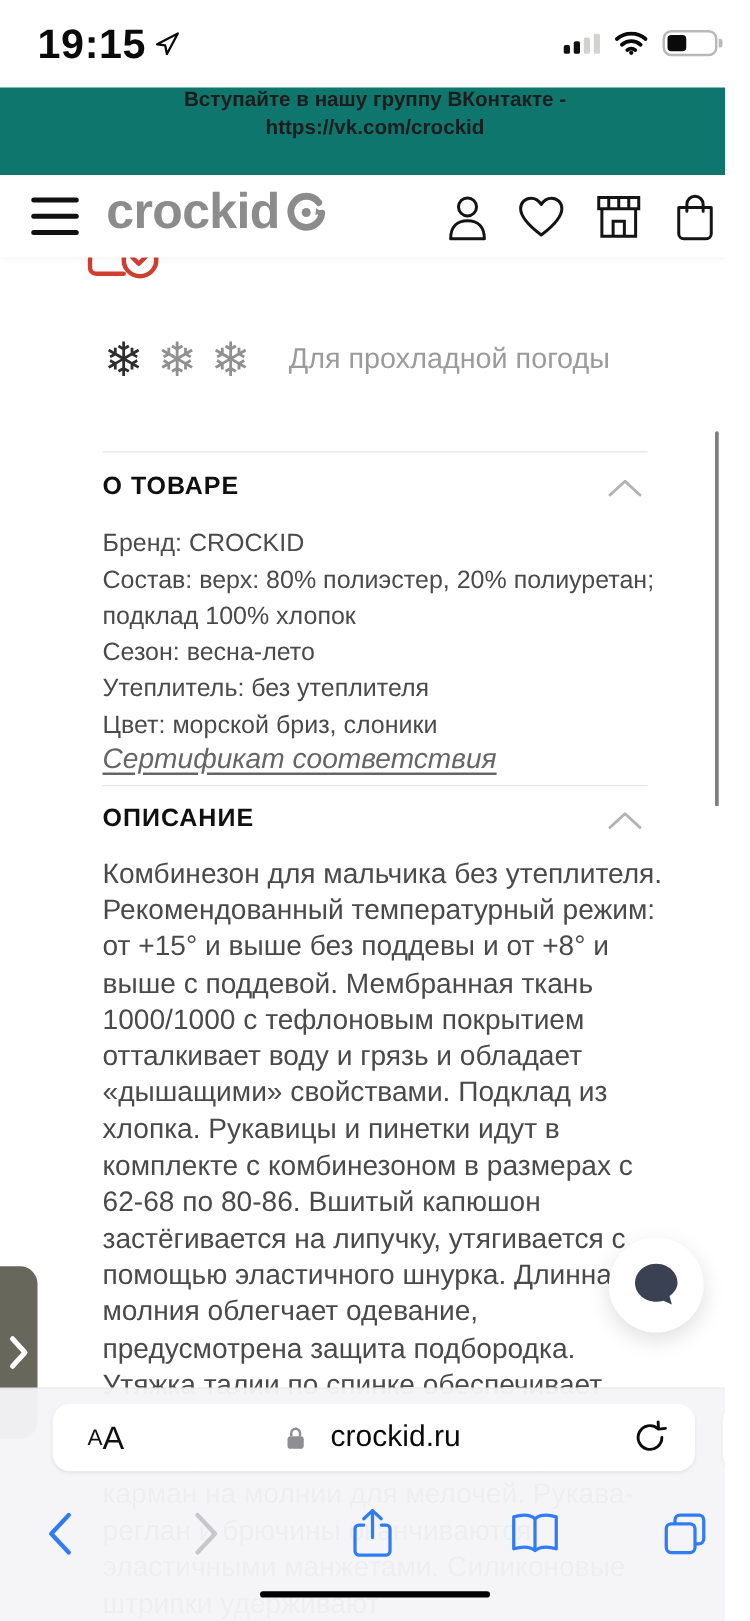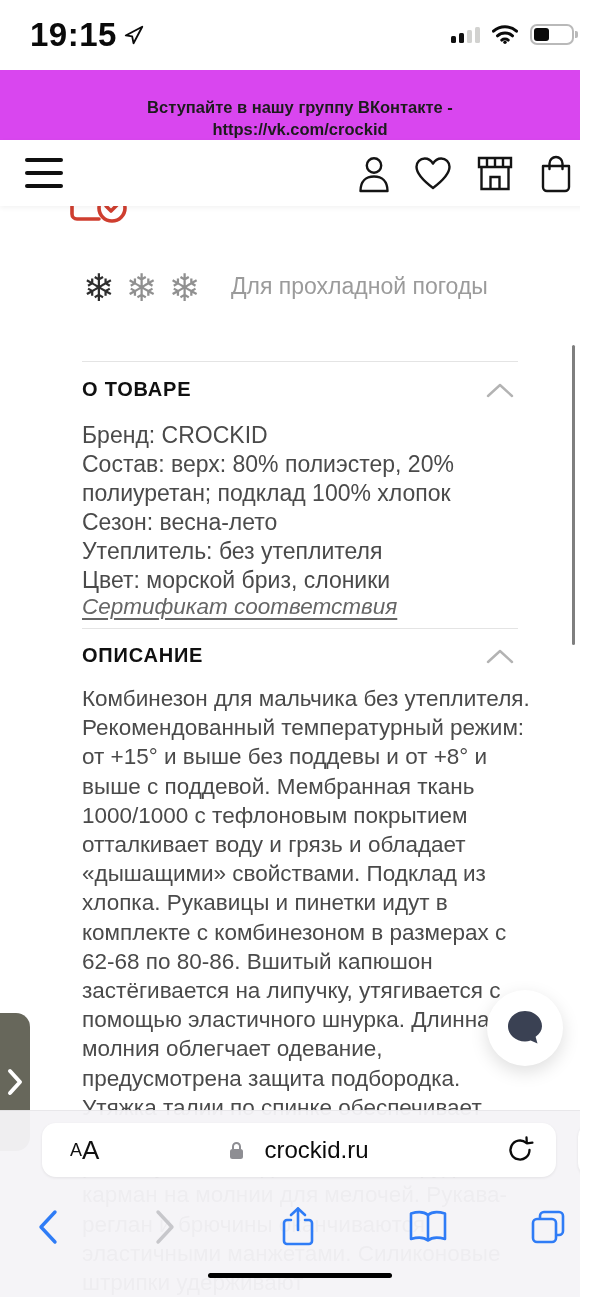--- a/index.html
+++ b/index.html
@@ -12,21 +12,21 @@
   .status-right{position:absolute;right:26px;top:24px;display:flex;align-items:center;gap:12px;}
   .sigbars{display:flex;align-items:flex-end;gap:3px;height:17px;}
   .sigbars i{display:block;width:5px;border-radius:1.5px;}
   .b1{height:7px;background:#101010;}.b2{height:10px;background:#101010;}
   .b3{height:13px;background:#d2d2d0;}.b4{height:16px;background:#d2d2d0;}
   .battery{position:relative;width:44px;height:21px;border:2px solid #b9b9b9;border-radius:7px;}
   .battery .fill{position:absolute;left:2px;top:2px;width:15px;height:13px;background:#0a0a0a;border-radius:3px;}
   .battery .nub{position:absolute;right:-6px;top:5px;width:3px;height:7px;background:#b9b9b9;border-radius:0 2px 2px 0;}
 
   
-  .vk-banner{position:absolute;top:70px;left:0;width:600px;height:70px;background:#d946ef;display:flex;flex-direction:column;align-items:center;justify-content:flex-end;gap:1px;}
+  .vk-banner{position:absolute;top:70px;left:0;width:600px;height:70px;background:#0f766e;display:flex;flex-direction:column;align-items:center;justify-content:flex-start;gap:1px;}
   .vk-banner span{font-size:16.5px;font-weight:700;color:#1c1c1c;line-height:21px;}
 
   
   .site-header{position:absolute;top:140px;left:0;width:600px;height:66px;background:#fff;z-index:6;box-shadow:0 2px 5px rgba(0,0,0,.05);}
   .hamburger{position:absolute;left:25px;top:18px;width:38px;height:30px;display:flex;flex-direction:column;justify-content:space-between;cursor:pointer;}
   .hamburger i{display:block;height:4px;background:#101010;border-radius:2px;}
   .logo{position:absolute;left:85px;top:7px;display:flex;align-items:center;gap:4px;cursor:pointer;}
   .logo .word{font-size:40px;font-weight:700;color:#8c8c8c;letter-spacing:-.5px;}
   .hdr-icons{position:absolute;right:26px;top:14px;display:flex;align-items:center;gap:23px;}
   .hdr-icons svg{display:block;}
@@ -43,21 +43,21 @@
   .weather-text{position:absolute;left:231px;top:11px;font-size:23px;color:#9b9b9b;}
 
   .divider{position:absolute;left:82px;width:436px;height:1px;background:#e4e4e4;}
   .d1{top:361px;}.d2{top:628px;}
 
   .sec-title{position:absolute;left:82px;font-size:20px;font-weight:700;letter-spacing:.8px;color:#101010;}
   .t1{top:378px;}.t2{top:644px;}
   .sec-chevron{position:absolute;left:486px;width:28px;height:16px;cursor:pointer;}
   .c1{top:382px;}.c2{top:648px;}
 
-  .about-rows{position:absolute;left:82px;top:421px;width:452px;font-size:23px;line-height:29px;color:#4a4a4a;}
+  .about-rows{position:absolute;left:82px;top:421px;width:452px;font-size:20px;line-height:29px;color:#4a4a4a;}
   .cert-link{position:absolute;left:82px;top:592px;font-size:22.5px;line-height:29px;color:#666;text-decoration:underline;text-underline-offset:4px;cursor:pointer;font-style:italic;}
 
   .desc-text{position:absolute;left:82px;top:684px;width:455px;font-size:22.5px;line-height:29.2px;color:#4a4a4a;}
 
   .scrollbar{position:absolute;right:5px;top:345px;width:3px;height:300px;background:#7f7f7f;border-radius:2px;}
 
   
   .pull-tab{position:absolute;left:0;top:1013px;width:30px;height:138px;background:#67675b;border-radius:0 14px 14px 0;display:flex;align-items:center;justify-content:center;cursor:pointer;z-index:7;}
   .chat-fab{position:absolute;left:487px;top:990px;width:76px;height:76px;background:#fff;border-radius:50%;box-shadow:0 6px 18px rgba(0,0,0,.13);display:flex;align-items:center;justify-content:center;cursor:pointer;z-index:7;}
 
@@ -111,20 +111,28 @@
     <span>Вступайте в нашу группу ВКонтакте -</span>
     <span>https://vk.com/crockid</span>
   </div>
 
   <div class="site-header">
     <div class="hamburger">
         <i></i>
         <i></i>
         <i></i>
       </div>
+    <div class="logo">
+      <span class="word">crockid</span>
+      <svg width="34" height="34" viewBox="0 0 34 34">
+        <path d="M27 9 A12.4 12.4 0 1 0 29.4 17.6" fill="none" stroke="#8c8c8c" stroke-width="5.5" stroke-linecap="round"></path>
+        <circle cx="17" cy="17" r="3.6" fill="#8c8c8c"></circle>
+        <path d="M29.3 16.8 L24.8 13.4 L24.4 19.2 Z" fill="#8c8c8c"></path>
+      </svg>
+    </div>
     <div class="hdr-icons">
       <svg width="34" height="38" viewBox="0 0 34 38">
         <circle cx="17" cy="10.5" r="7.2" fill="none" stroke="#141414" stroke-width="2.4"></circle>
         <path d="M3.5 36 C3.5 26 9 21.5 17 21.5 C25 21.5 30.5 26 30.5 36 Z" fill="none" stroke="#141414" stroke-width="2.4" stroke-linejoin="round"></path>
       </svg>
       <svg width="38" height="35" viewBox="0 0 38 35">
         <path d="M19 32 C7 23 2.5 16.5 2.5 10.8 C2.5 6 6.2 2.5 10.8 2.5 C14.2 2.5 17.2 4.5 19 7.6 C20.8 4.5 23.8 2.5 27.2 2.5 C31.8 2.5 35.5 6 35.5 10.8 C35.5 16.5 31 23 19 32 Z" fill="none" stroke="#141414" stroke-width="2.4" stroke-linejoin="round"></path>
       </svg>
       <svg width="40" height="37" viewBox="0 0 40 37">
         <path d="M4 3 h32 v9 h-32 Z" fill="none" stroke="#141414" stroke-width="2.4"></path>

